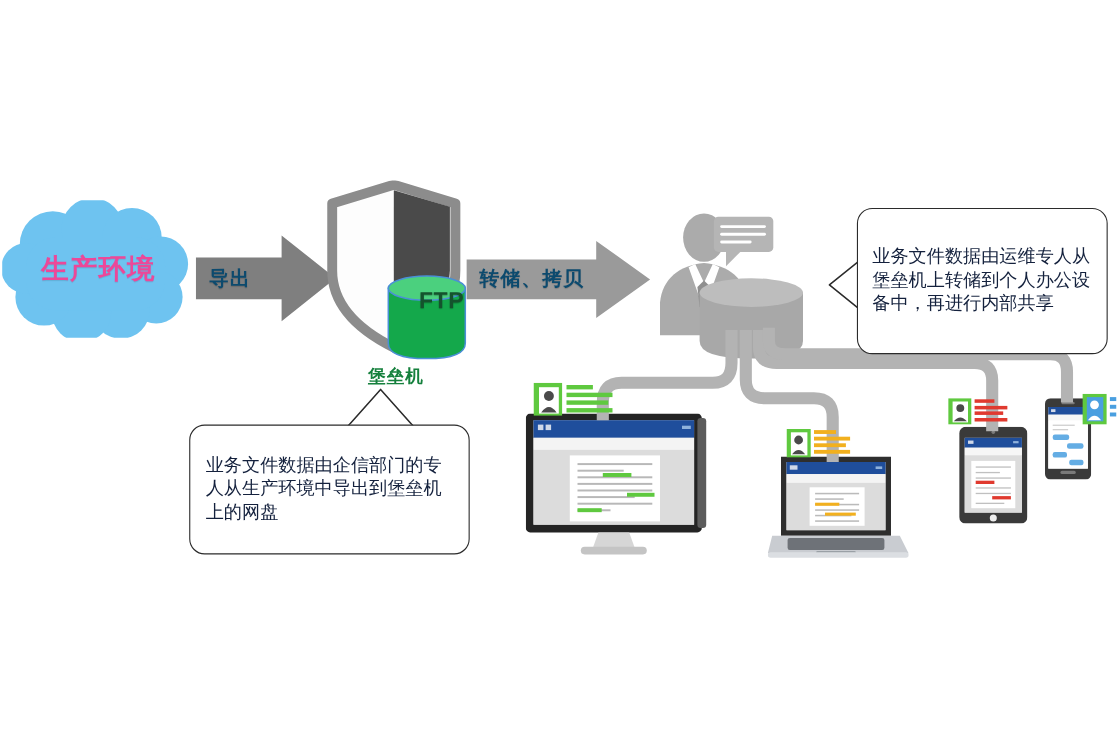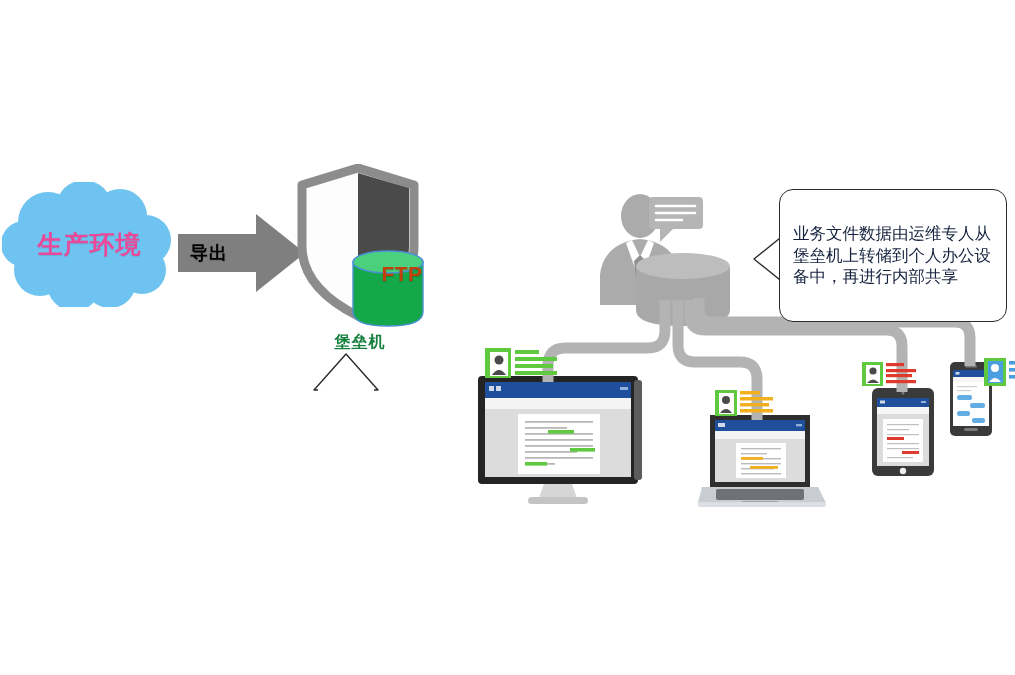--- a/index.html
+++ b/index.html
@@ -22,35 +22,35 @@
   #cloud-label{
     position:absolute;left:0;top:46px;width:175px;
     text-align:center;color:#ec4899;font-weight:bold;
     font-size:25px;letter-spacing:1px;
     text-shadow:0 1px 1px rgba(0,0,0,.10);
     z-index:3;
   }
 
   
   .arrow-label{
-    position:absolute;color:#000000;font-weight:bold;
+    position:absolute;color:#0c4a6e;font-weight:bold;
     font-size:18px;letter-spacing:1px;white-space:nowrap;
     text-shadow:0 1px 1px rgba(0,0,0,.18);
     z-index:3;
   }
   #arrow1-group{left:178px;top:212px;width:128px;height:82px;}
   #arrow1-label{left:12px;top:29px;}
   #arrow2-group{left:424px;top:218px;width:168px;height:72px;}
   #arrow2-label{left:12px;top:23px;}
 
   
   #shield-group{left:292px;top:164px;width:132px;height:158px;}
   #ftp-text{
-    position:absolute;left:367px;top:262px;width:70px;
-    text-align:center;color:#c2410c;font-weight:bold;font-size:21px;
+    position:absolute;left:352px;top:262px;width:70px;
+    text-align:right;color:#14532d;font-weight:bold;font-size:21px;
     letter-spacing:.5px;text-shadow:0 1px 1px rgba(0,0,0,.25);
     z-index:6;
   }
   #bastion-label{
     position:absolute;left:300px;top:332px;width:120px;
     text-align:center;color:#15803d;font-weight:bold;font-size:16px;
     letter-spacing:1px;
   }
 
   
@@ -136,20 +136,26 @@
       <path d="M66 9 L117 24 L117 82 Q117 120 66 146 Z" fill="#4A4A4A"></path>
     </svg>
   </div>
   <svg class="abs" style="left:350px;top:250px;z-index:5;" width="76" height="78" viewBox="0 0 76 78">
     <path d="M3 12 L3 62 Q3 76 38 76 Q73 76 73 62 L73 12 Z" fill="#14A84B" stroke="#4A8FD6" stroke-width="1.4"></path>
     <ellipse cx="38" cy="12" rx="35" ry="11" fill="#4BD07E" stroke="#4A8FD6" stroke-width="1.4"></ellipse>
   </svg>
   <div id="ftp-text">FTP</div>
   <div id="bastion-label">堡垒机</div>
 
+  <div class="abs" id="arrow2-group">
+    <svg width="168" height="72" viewBox="0 0 168 72">
+      <path d="M0 18 L118 18 L118 1 L167 36 L118 71 L118 54 L0 54 Z" fill="#9A9A9A"></path>
+    </svg>
+    <div class="arrow-label" id="arrow2-label">转储、拷贝</div>
+  </div>
 
   <div class="abs" id="admin-group">
     <svg width="96" height="112" viewBox="0 0 96 112">
       <ellipse cx="44" cy="23" rx="19" ry="22" fill="#ABABAB"></ellipse>
       <path d="M44 46 C22 48 6 60 4 82 L4 112 L84 112 L84 82 C82 60 66 48 44 46 Z" fill="#ABABAB"></path>
       <path d="M36 47 L44 64 L52 47 L58 50 L48 78 L40 78 L30 50 Z" fill="#ffffff"></path>
       <path d="M44 62 L50 68 L48 86 L44 90 L40 86 L38 68 Z" fill="#8F8F8F"></path>
     </svg>
   </div>
   <div class="abs" id="bubble-group">
@@ -337,20 +343,23 @@
         <rect x="22" y="56" width="13" height="5" rx="2"></rect>
       </g>
       <rect x="14" y="66" width="14" height="3" rx="1.5" fill="#7A7A7A"></rect>
     </svg>
   </div>
 
   <svg class="abs" style="left:310px;top:352px;z-index:7;" width="72" height="40" viewBox="0 0 72 40">
     <path d="M36 2 L68 38 L4 38 Z" fill="#ffffff" stroke="#2b2b2b" stroke-width="1.4" stroke-linejoin="round"></path>
     <rect x="8" y="34" width="56" height="6" fill="#ffffff"></rect>
   </svg>
+  <div class="callout" id="callout-left">
+    <p>业务文件数据由企信部门的专人从生产环境中导出到堡垒机上的网盘</p>
+  </div>
 
   <svg class="abs" style="left:752px;top:228px;z-index:7;" width="40" height="62" viewBox="0 0 40 62">
     <path d="M2 31 L38 2 L38 60 Z" fill="#ffffff" stroke="#2b2b2b" stroke-width="1.4" stroke-linejoin="round"></path>
     <rect x="32" y="5" width="8" height="52" fill="#ffffff"></rect>
   </svg>
   <div class="callout" id="callout-right">
     <p>业务文件数据由运维专人从堡垒机上转储到个人办公设备中，再进行内部共享</p>
   </div>
 
 </div>

